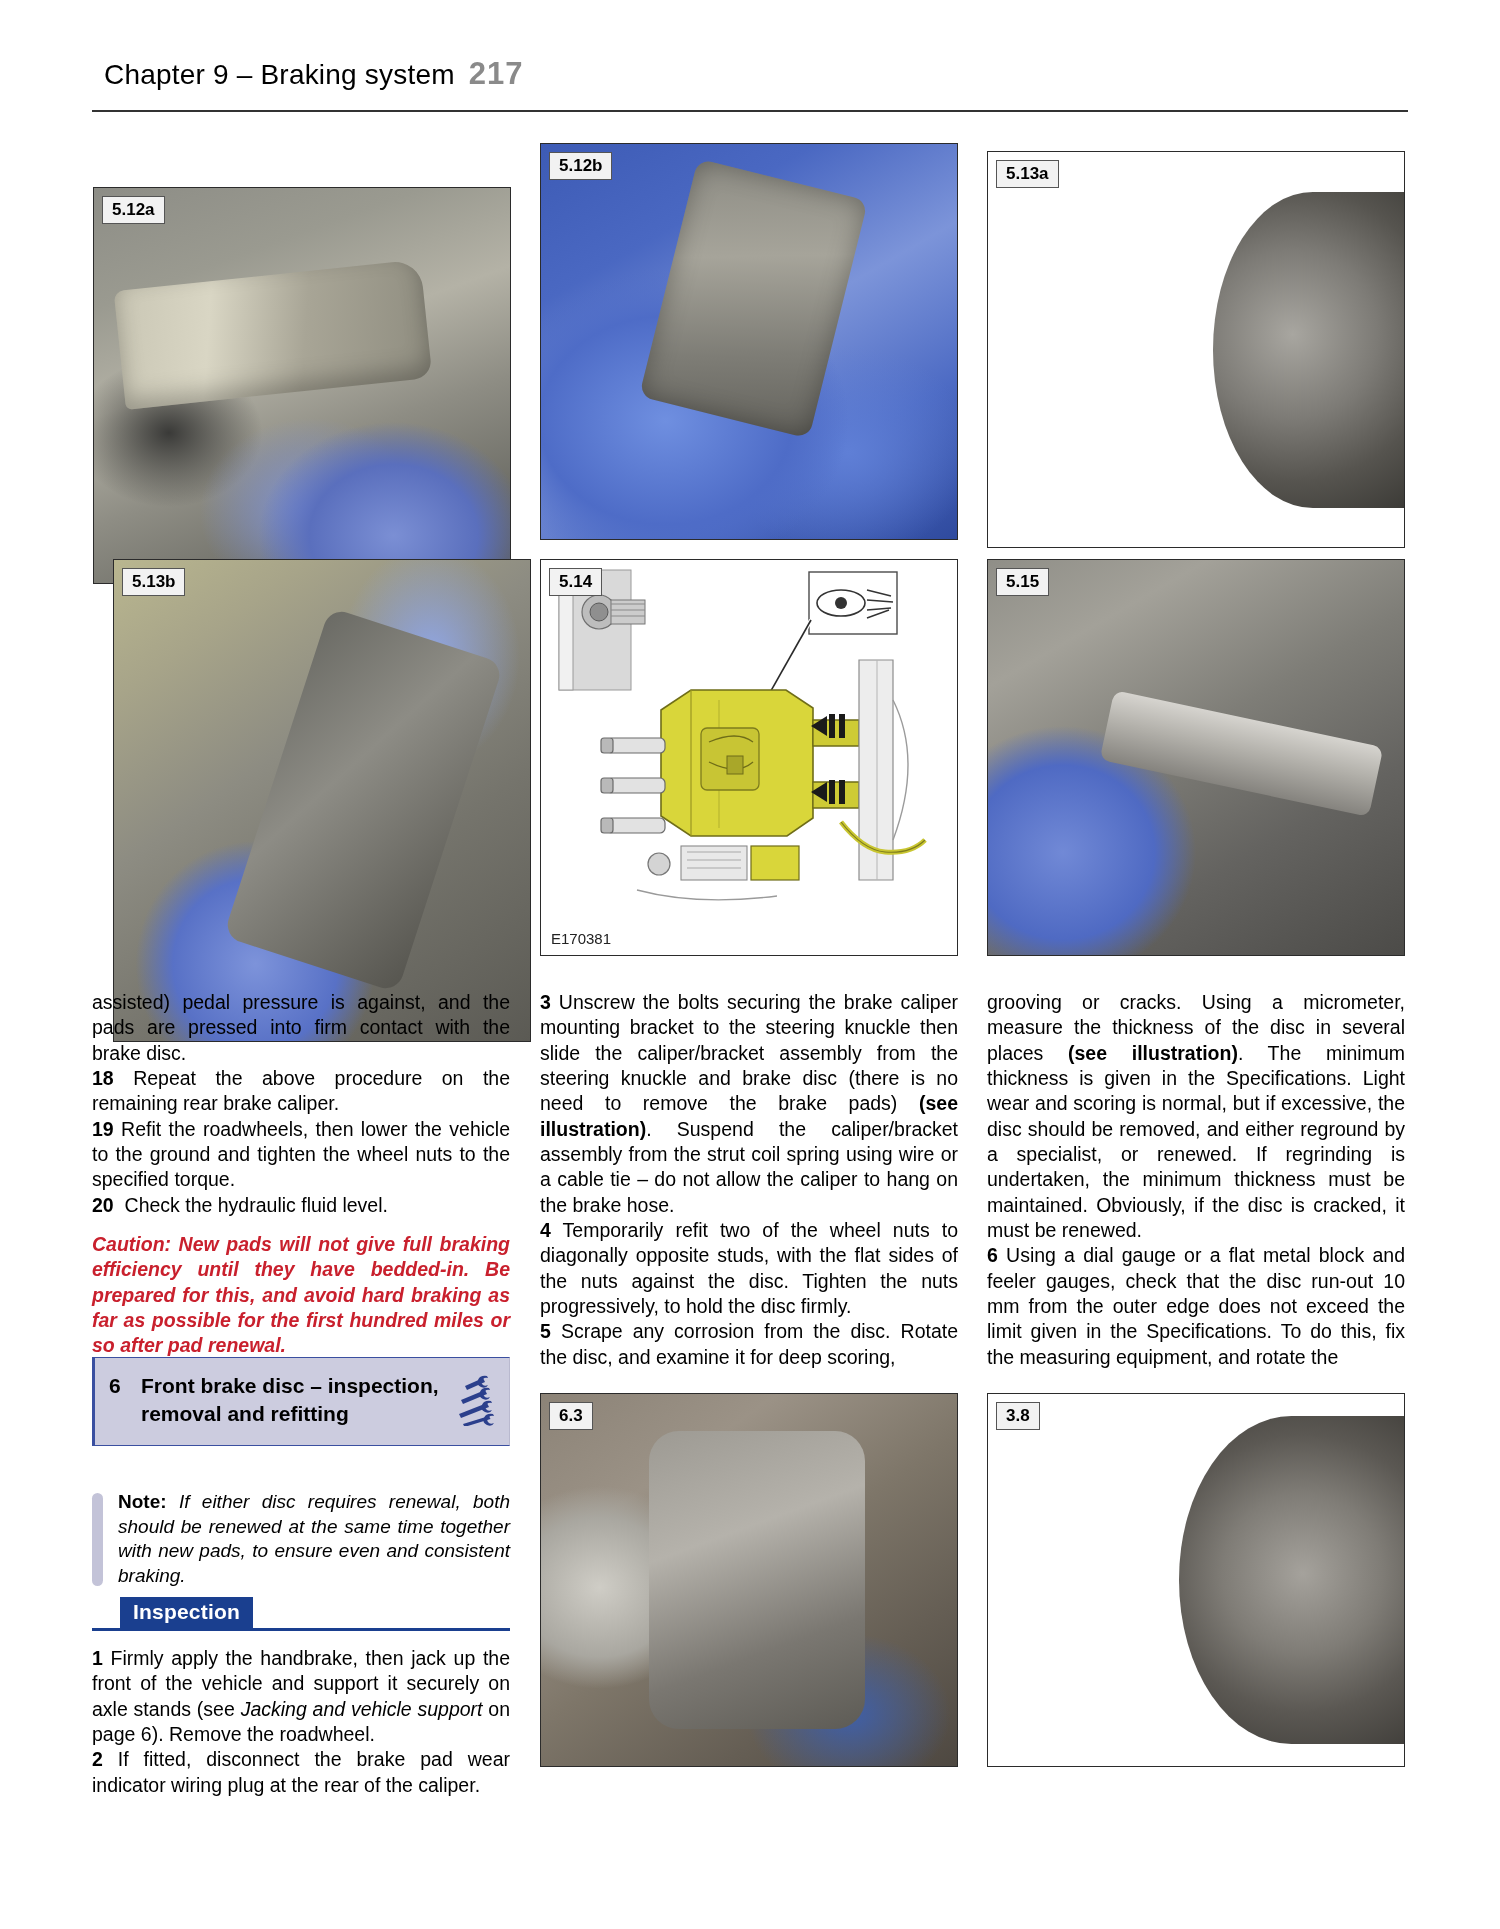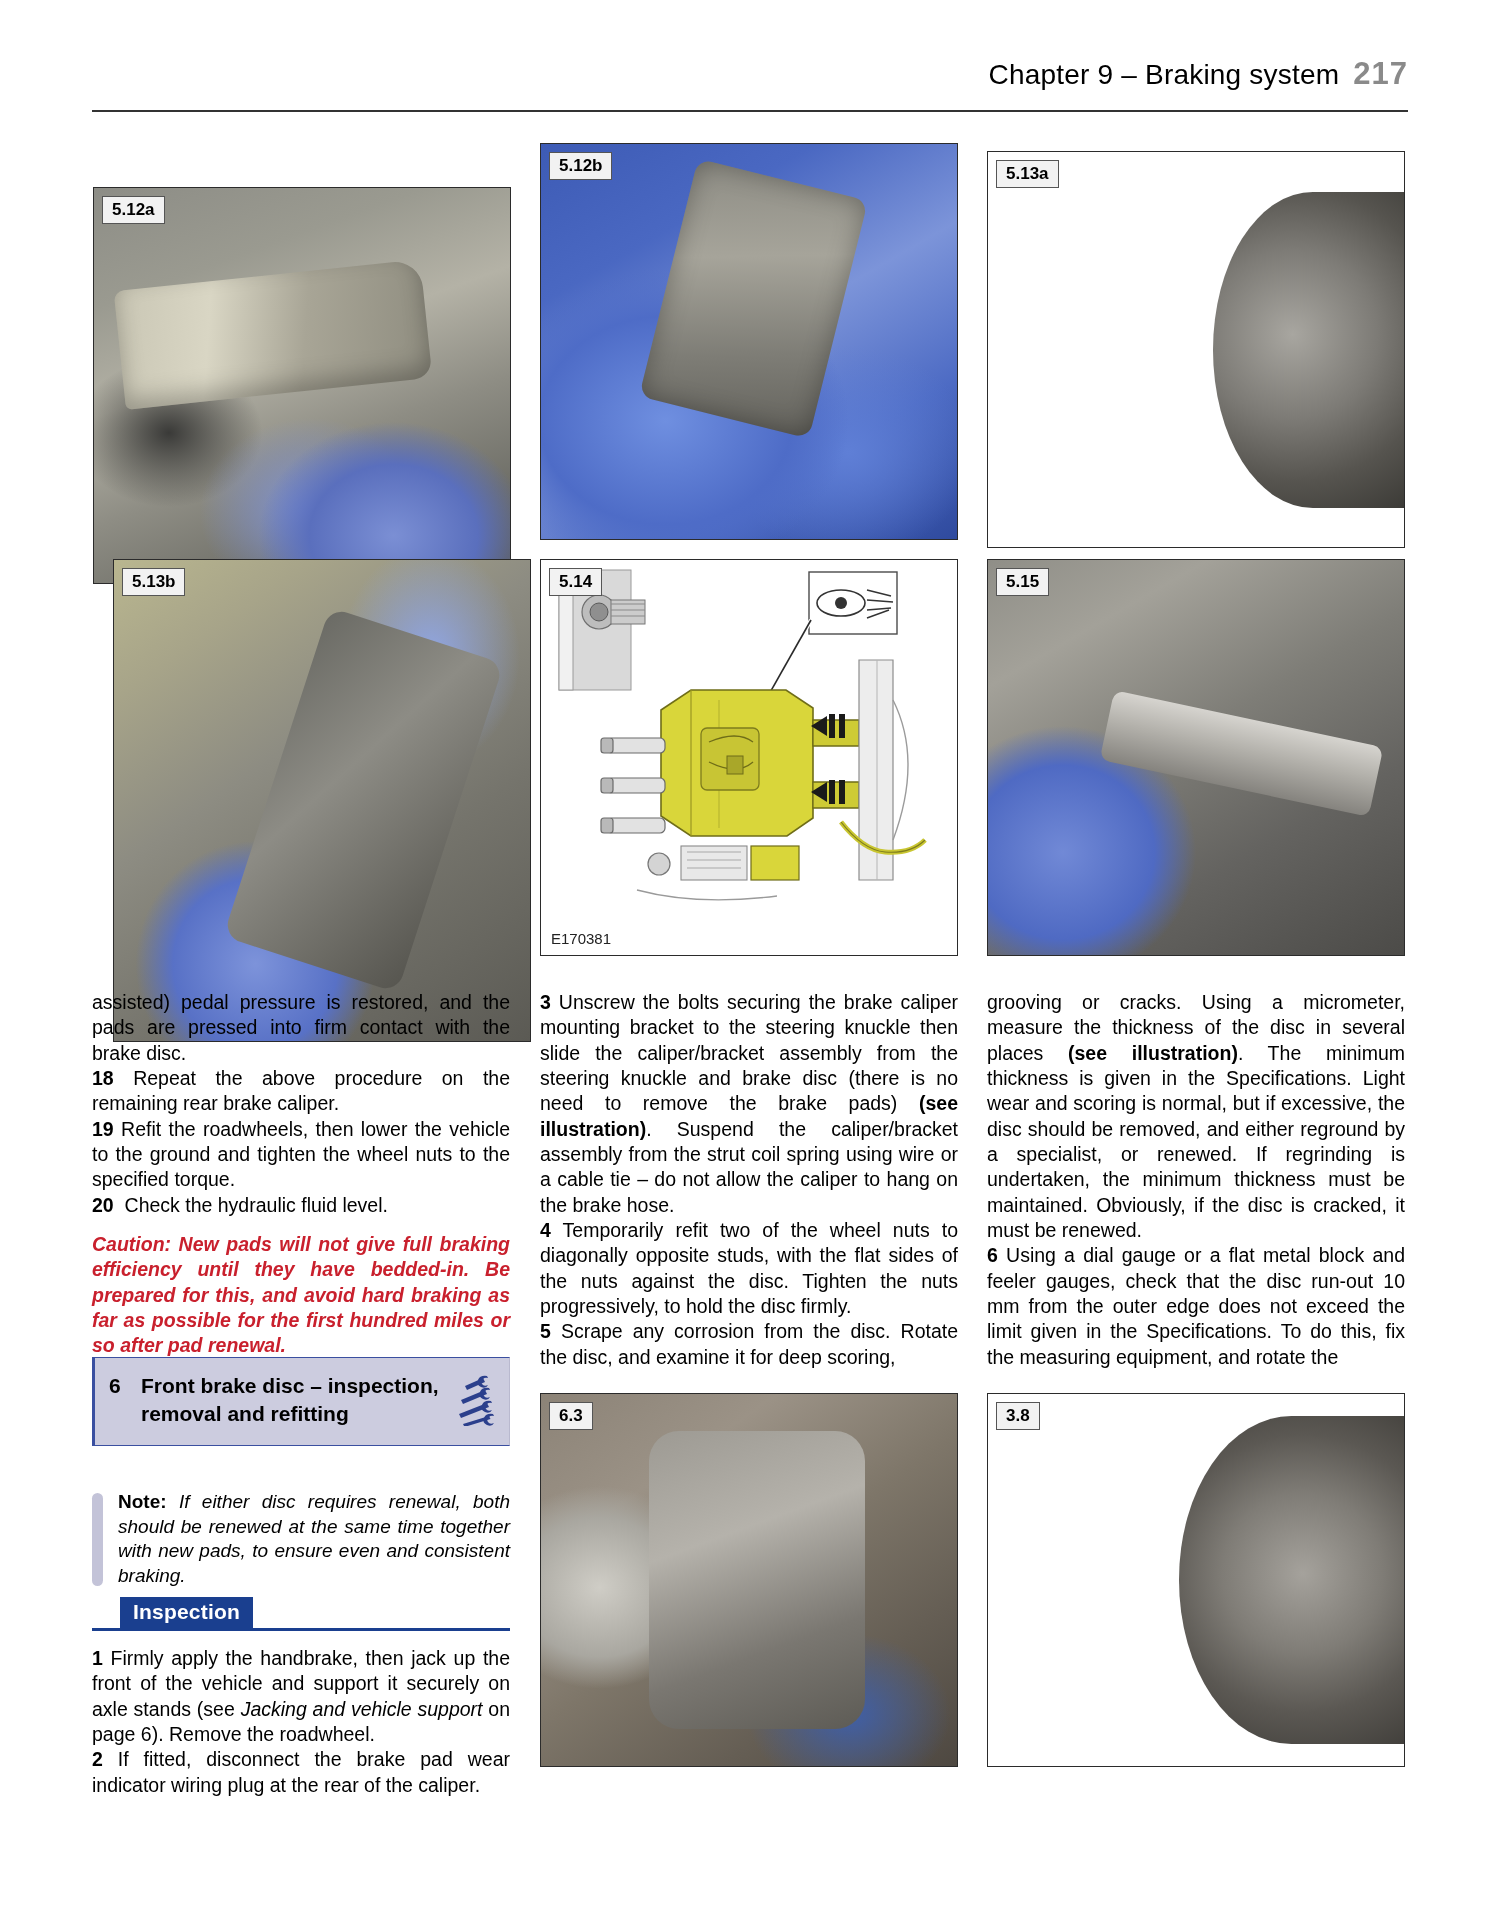--- a/index.html
+++ b/index.html
@@ -18,23 +18,23 @@
     position: absolute;
     left: 0; top: 0;
     width: 1500px;
     height: 1929px;
     padding: 0;
   }
 
   
   .header {
     position: absolute;
-    left: 92px; top: 56px;
+    left: 104px; top: 56px;
     width: 1316px;
-    text-align: right;
+    text-align: left;
   }
   .header-title {
     display: inline-block;
     font-size: 28px;
     font-weight: 400;
     letter-spacing: 0.2px;
     color: #000;
     vertical-align: baseline;
   }
   .header-pageno {
@@ -391,21 +391,21 @@
     </div>
     <div class="fig-label">5.14</div>
   </div>
 
   <div class="fig" style="left:987px; top:559px; width:418px; height:397px;">
     <div class="ph ph-515"></div>
     <div class="fig-label">5.15</div>
   </div>
 
   <div class="col" style="left:92px; top:990px; width:418px;">
-    <p><span>assisted) pedal pressure is restored, and the pads are pressed into firm contact with the brake disc.</span></p>
+    <p><span>assisted) pedal pressure is against, and the pads are pressed into firm contact with the brake disc.</span></p>
     <p><span class="num">18</span> <span>Repeat the above procedure on the remaining rear brake caliper.</span></p>
     <p><span class="num">19</span> <span>Refit the roadwheels, then lower the vehicle to the ground and tighten the wheel nuts to the specified torque.</span></p>
     <p><span class="num">20</span>&nbsp; <span>Check the hydraulic fluid level.</span></p>
     <p class="caution">Caution: New pads will not give full braking efficiency until they have bedded-in. Be prepared for this, and avoid hard braking as far as possible for the first hundred miles or so after pad renewal.</p>
   </div>
 
   <div class="sec-box" style="top:1357px;">
     <div class="sec-inner">
       <div class="sec-num">6</div>
       <div class="sec-title">Front brake disc – inspection, removal and refitting</div>

